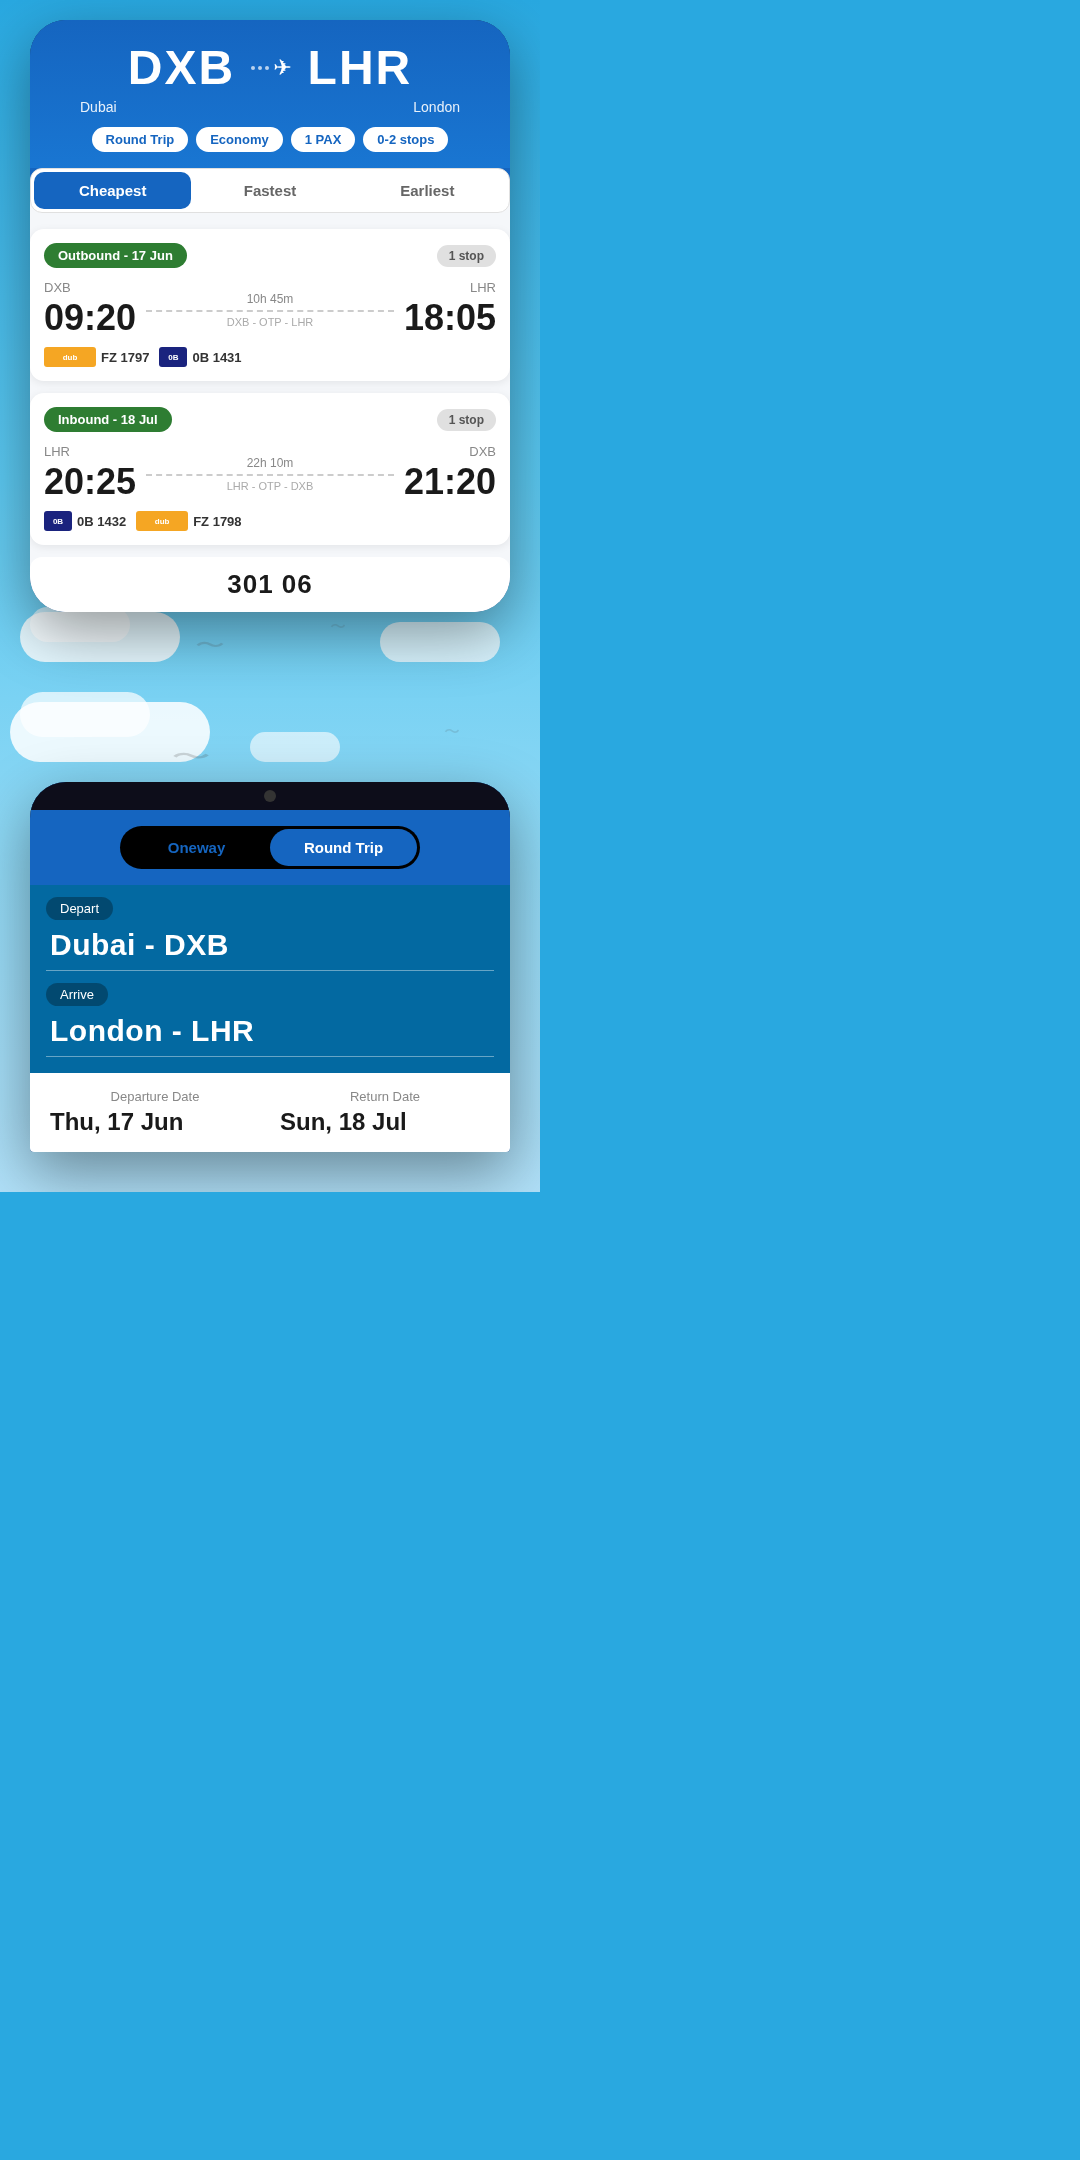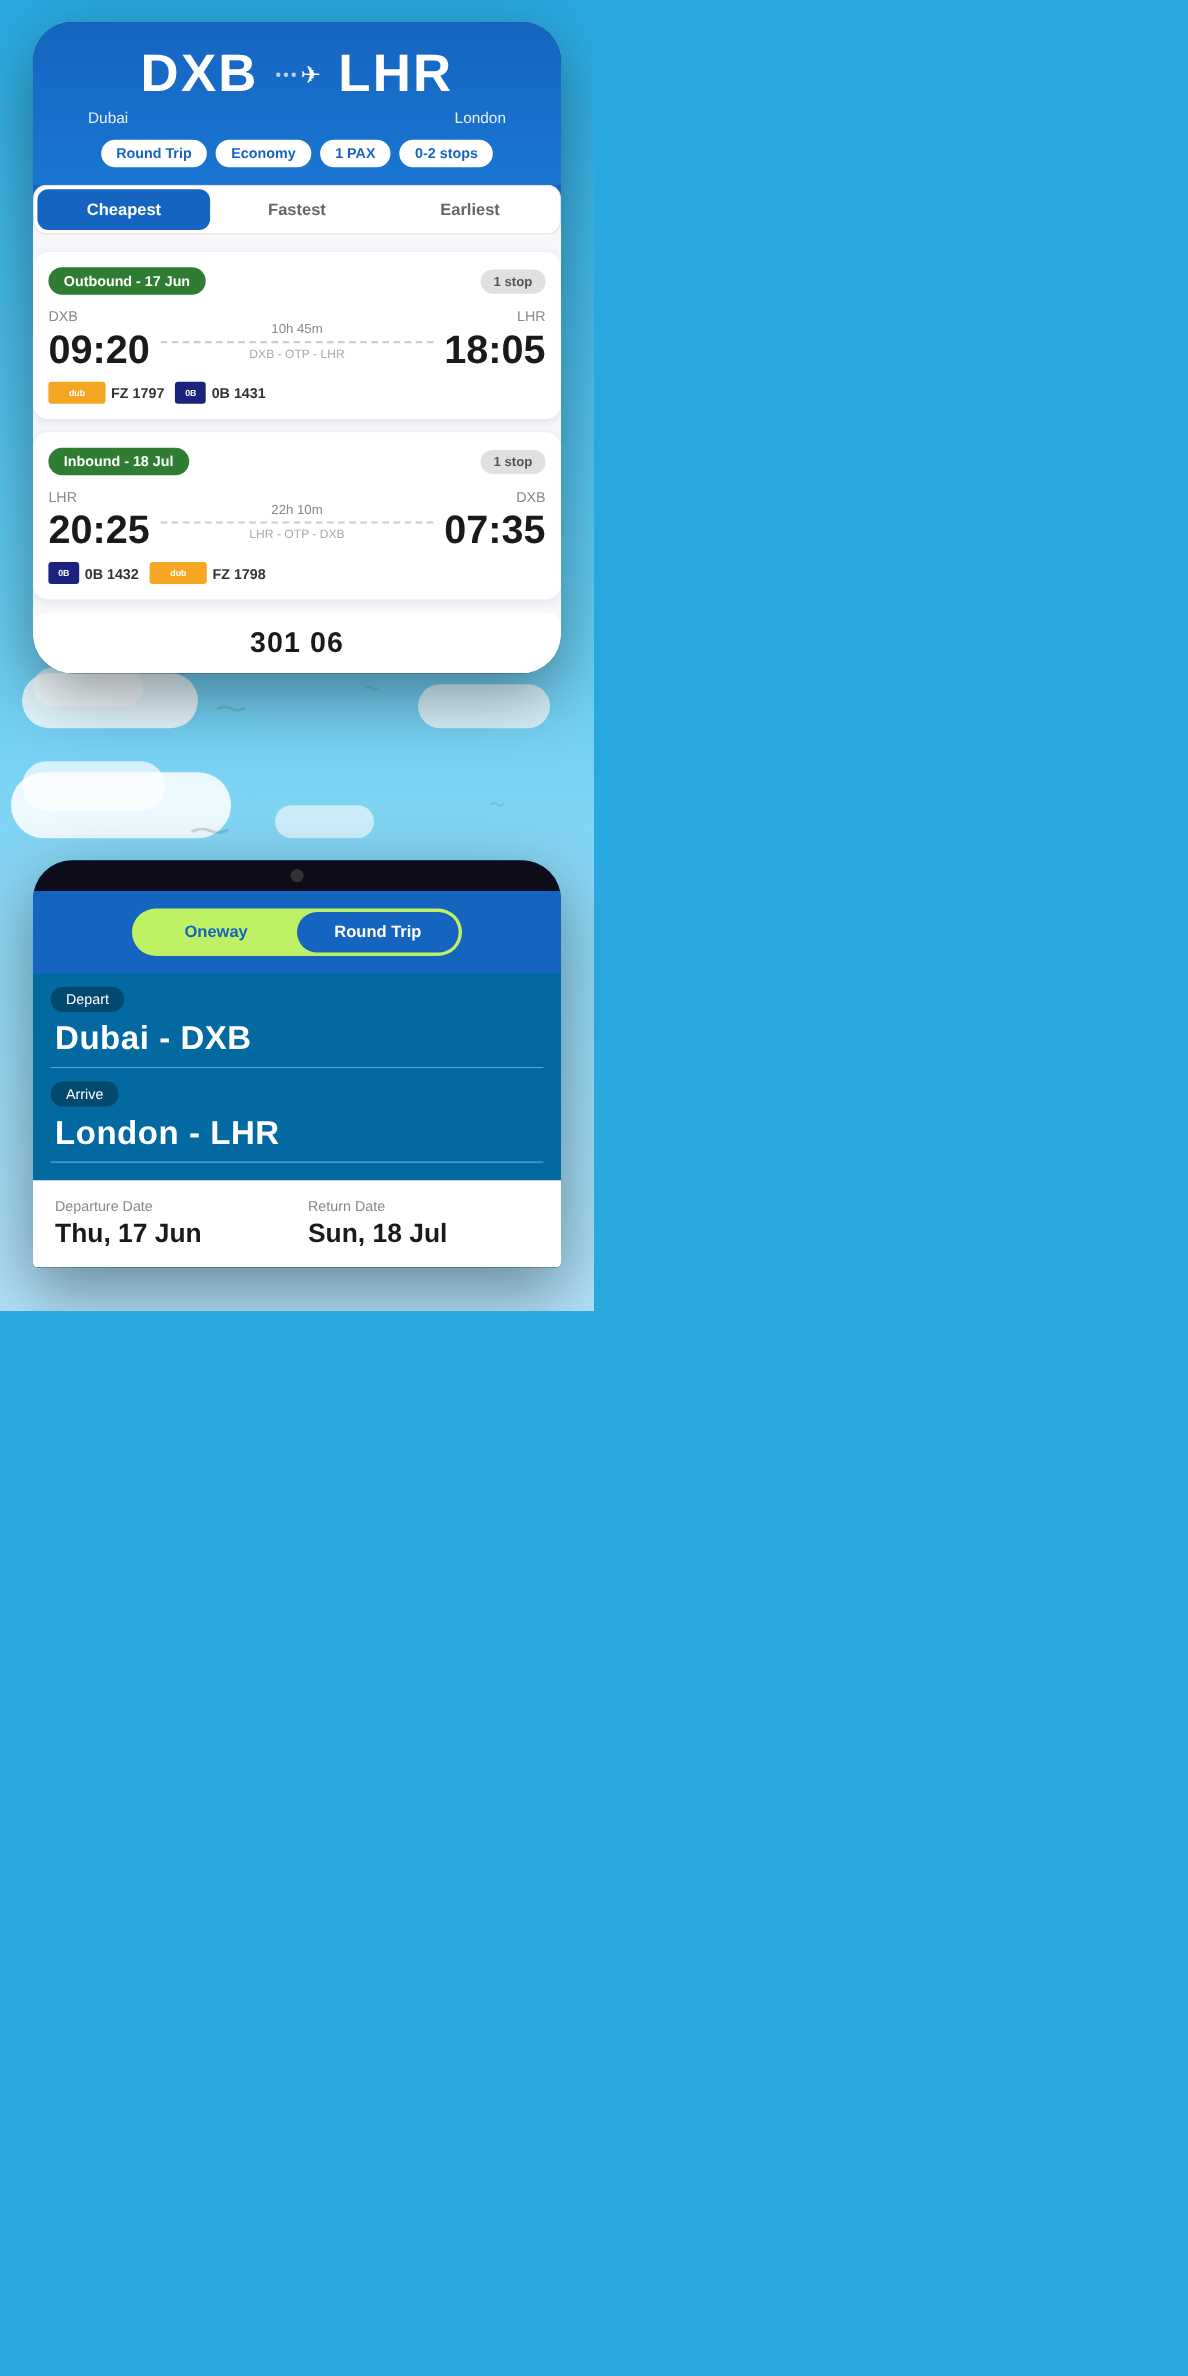--- a/index.html
+++ b/index.html
@@ -319,21 +319,21 @@
     .notch-circle {
       width: 12px;
       height: 12px;
       background: #333;
       border-radius: 50%;
     }
 
     
     .trip-toggle {
       display: flex;
-      background: #bef264;
+      background: #000000;
       border-radius: 30px;
       padding: 3px;
       margin: 16px auto;
       width: 300px;
     }
 
     .toggle-option {
       flex: 1;
       text-align: center;
       padding: 10px 16px;
@@ -389,20 +389,21 @@
     }
 
     .date-col {
       flex: 1;
     }
 
     .date-label {
       font-size: 13px;
       color: #888;
       margin-bottom: 4px;
+      text-align: center;
     }
 
     .date-value {
       font-size: 24px;
       font-weight: 900;
       color: #1a1a1a;
     }
   </style>
 </head>
 <body>
@@ -488,21 +489,21 @@
                 <div class="airport-code-small">LHR</div>
                 <div class="time-display">20:25</div>
               </div>
               <div class="duration-info">
                 <div class="duration-text">22h 10m</div>
                 <div class="dashed-line"></div>
                 <div class="route-text">LHR - OTP - DXB</div>
               </div>
               <div class="time-right">
                 <div class="airport-code-small">DXB</div>
-                <div class="time-display">07:35</div>
+                <div class="time-display">21:20</div>
               </div>
             </div>
             <div class="airlines-row">
               <div class="airline-badge">
                 <div class="airline-logo-blue">0B</div>
                 <span>0B 1432</span>
               </div>
               <div class="airline-badge">
                 <div class="airline-logo-dubai">dub</div>
                 <span>FZ 1798</span>

